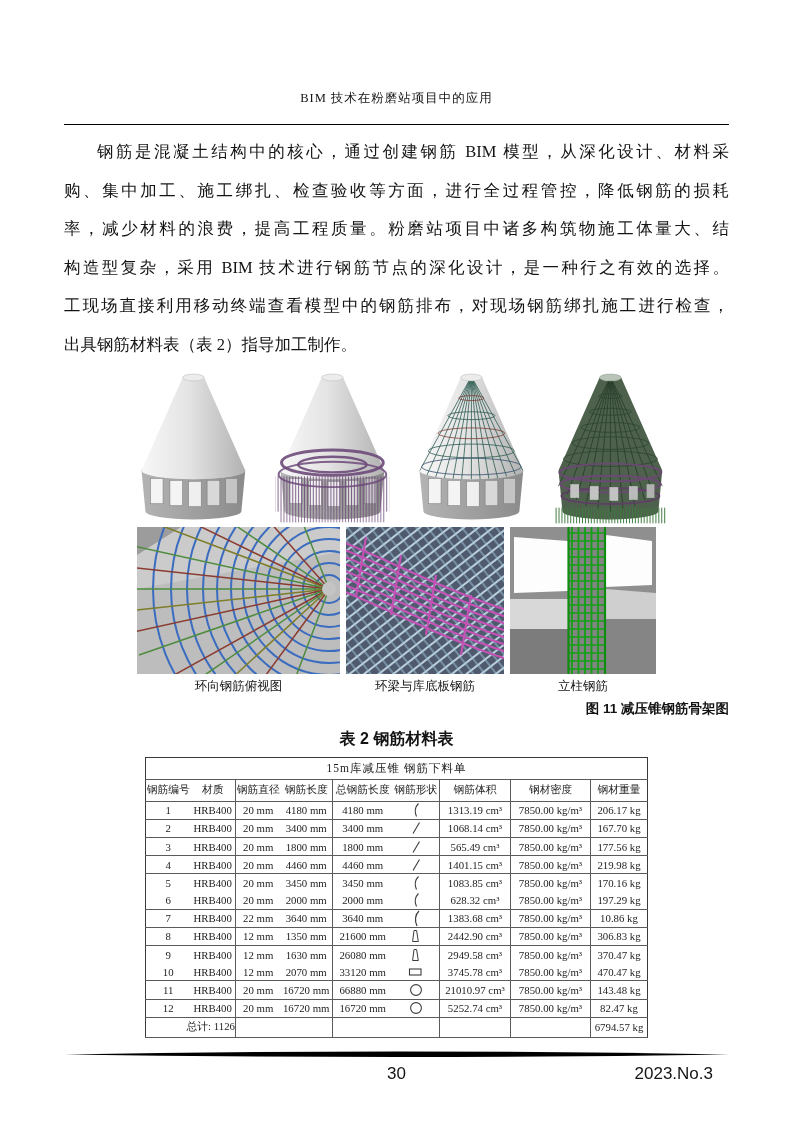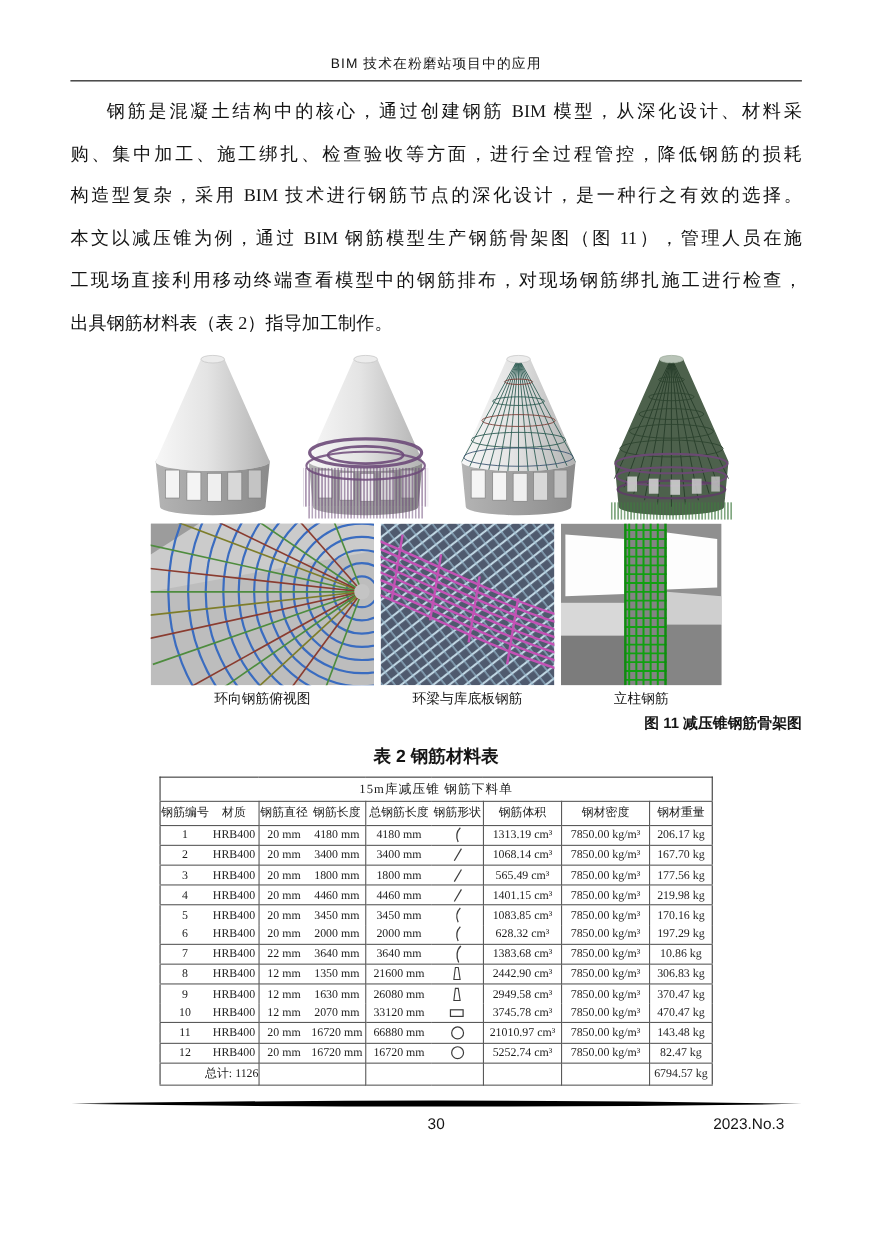--- a/index.html
+++ b/index.html
@@ -1,21 +1,21 @@
 <!DOCTYPE html>
 <html><head>
 <meta charset="utf-8">
 <style>
   html,body{margin:0;padding:0;}
   body{width:793px;height:1122px;background:#ffffff;overflow:hidden;
        font-family:"Liberation Serif","DejaVu Serif",serif;color:#141414;}
   .page{box-sizing:border-box;padding:50px 64px 0;}
 
-  .doc-header{text-align:center;font-family:Liberation Sans, sans-serif;
-      font-size:12.5px;letter-spacing:1px;padding-bottom:6px;border-bottom:1.3px solid #000;}
+  .doc-header{text-align:center;font-family:Liberation Serif, serif;
+      font-size:12.5px;letter-spacing:1px;padding-bottom:17px;border-bottom:1.3px solid #000;margin-top:40px;}
 
   .section-heading{font-family:"Liberation Sans","DejaVu Sans",sans-serif;font-weight:bold;
       font-size:16.5px;margin:13px 0 0;letter-spacing:.5px;}
 
   .para{margin-top:8px;font-size:16.5px;}
   .para-line{line-height:38.6px;text-align:justify;text-align-last:justify;height:38.6px;overflow:hidden;}
   .para-line:first-child{text-indent:33px;}
   .para-line:last-child{text-align-last:left;}
 
   .fig{margin-top:2px;}
@@ -40,37 +40,37 @@
   .mtable .trow-title th{height:21px;font-size:11.5px;letter-spacing:1px;}
   .mtable .trow-head th{height:21px;}
   .mtable .col-br{border-right:1px solid #5a5a5a;}
   .mtable tr.no-bb td{border-bottom:none;}
   .mtable .trow-sum td{height:19px;}
   .mtable .sum-label{text-align:right;padding-left:3px;}
   .shape-glyph{display:inline-block;vertical-align:middle;line-height:0;}
 
   .footer-rule{display:block;margin:12px auto 0;}
   .footer-text{position:relative;margin-top:5px;font-family:"Liberation Sans","DejaVu Sans",sans-serif;
-      font-size:14px;height:18px;}
+      font-size:17px;height:18px;}
   .footer-page{display:block;text-align:center;}
   .footer-issue{position:absolute;right:16px;top:0;}
 </style>
 </head>
 <body>
 
 <div class="page">
 
   <div class="doc-header">BIM 技术在粉磨站项目中的应用</div>
 
 
   <div class="para">
     <div class="para-line">钢筋是混凝土结构中的核心，通过创建钢筋 BIM 模型，从深化设计、材料采</div>
     <div class="para-line">购、集中加工、施工绑扎、检查验收等方面，进行全过程管控，降低钢筋的损耗</div>
+    <div class="para-line">率，减少材料的浪费，提高工程质量。粉磨站项目中诸多构筑物施工体量大、结</div>
     <div class="para-line">构造型复杂，采用 BIM 技术进行钢筋节点的深化设计，是一种行之有效的选择。</div>
-    <div class="para-line">本文以减压锥为例，通过 BIM 钢筋模型生产钢筋骨架图（图 11），管理人员在施</div>
     <div class="para-line">工现场直接利用移动终端查看模型中的钢筋排布，对现场钢筋绑扎施工进行检查，</div>
     <div class="para-line">出具钢筋材料表（表 2）指导加工制作。</div>
   </div>
 
   <div class="fig">
 
     <div class="cones">
 
       <div class="cone-wrap">
         <svg width="137" height="160" viewBox="0 0 140 160">

